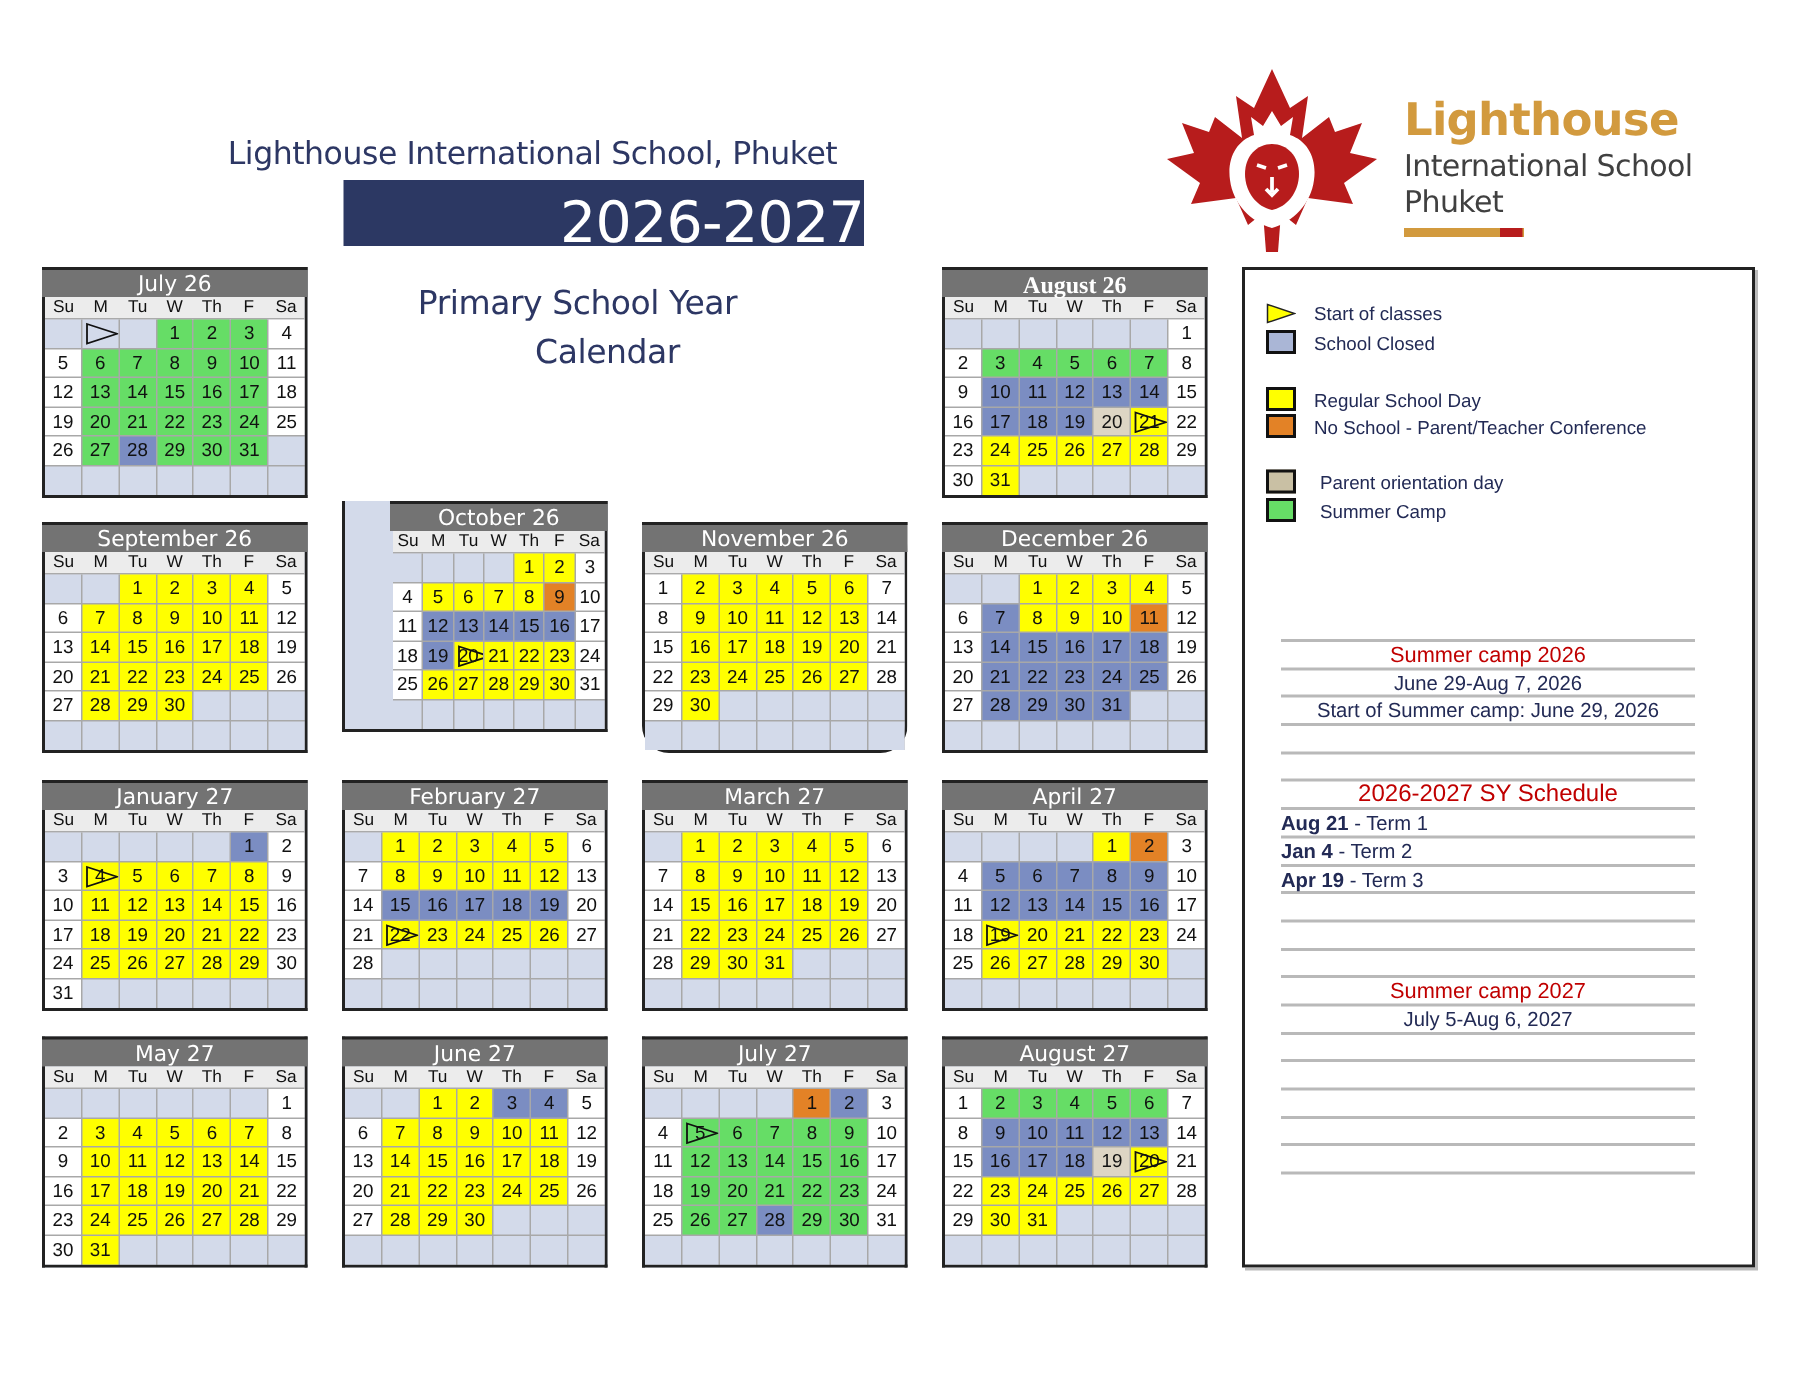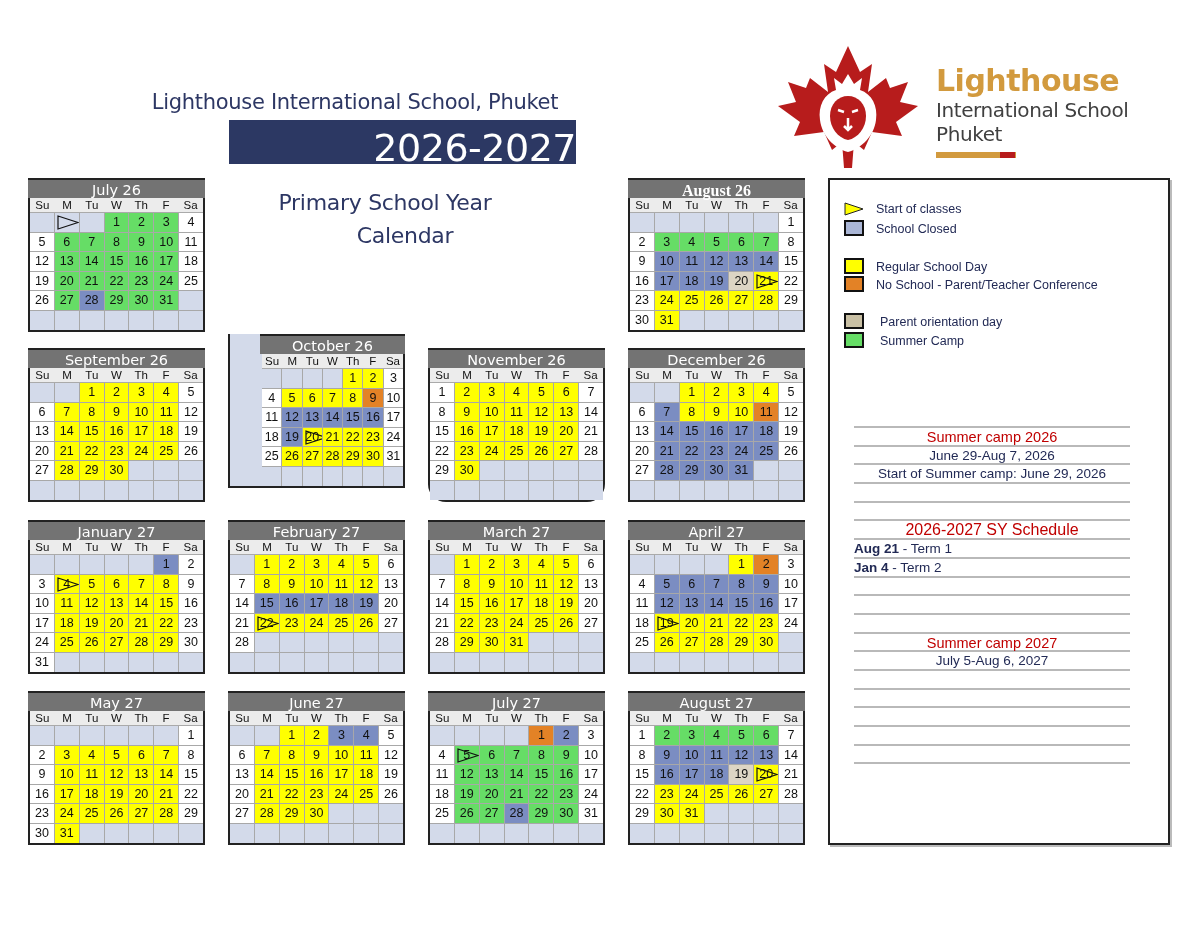--- a/index.html
+++ b/index.html
@@ -905,20 +905,21 @@
   <div class="lines" style="top:228px">
     <div class="line" style="height:20px;border-bottom:2px solid #b9b9b9"></div>
     <div class="line red">Summer camp 2026</div>
     <div class="line">June 29-Aug 7, 2026</div>
     <div class="line">Start of Summer camp: June 29, 2026</div>
     <div class="line"></div>
     <div class="line"></div>
     <div class="line red big">2026-2027 SY Schedule</div>
     <div class="line left"><b>Aug 21</b><span> - Term 1</span></div>
     <div class="line left"><b>Jan 4</b><span> - Term 2</span></div>
+    <div class="line left"><b>Apr 19</b><span> - Term 3</span></div>
     <div class="line"></div>
     <div class="line"></div>
     <div class="line"></div>
     <div class="line red">Summer camp 2027</div>
     <div class="line">July 5-Aug 6, 2027</div>
     <div class="line"></div>
     <div class="line"></div>
     <div class="line"></div>
     <div class="line"></div>
     <div class="line"></div>

